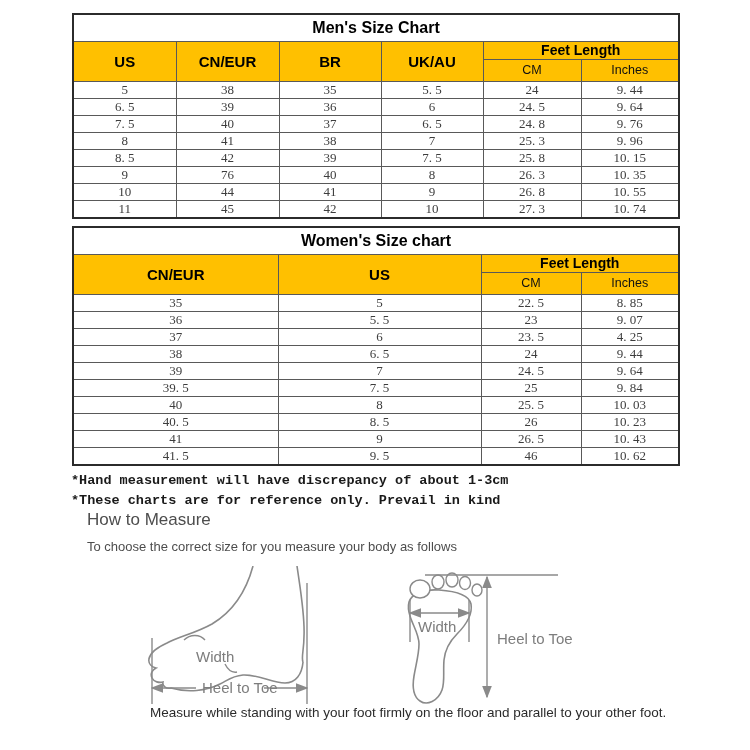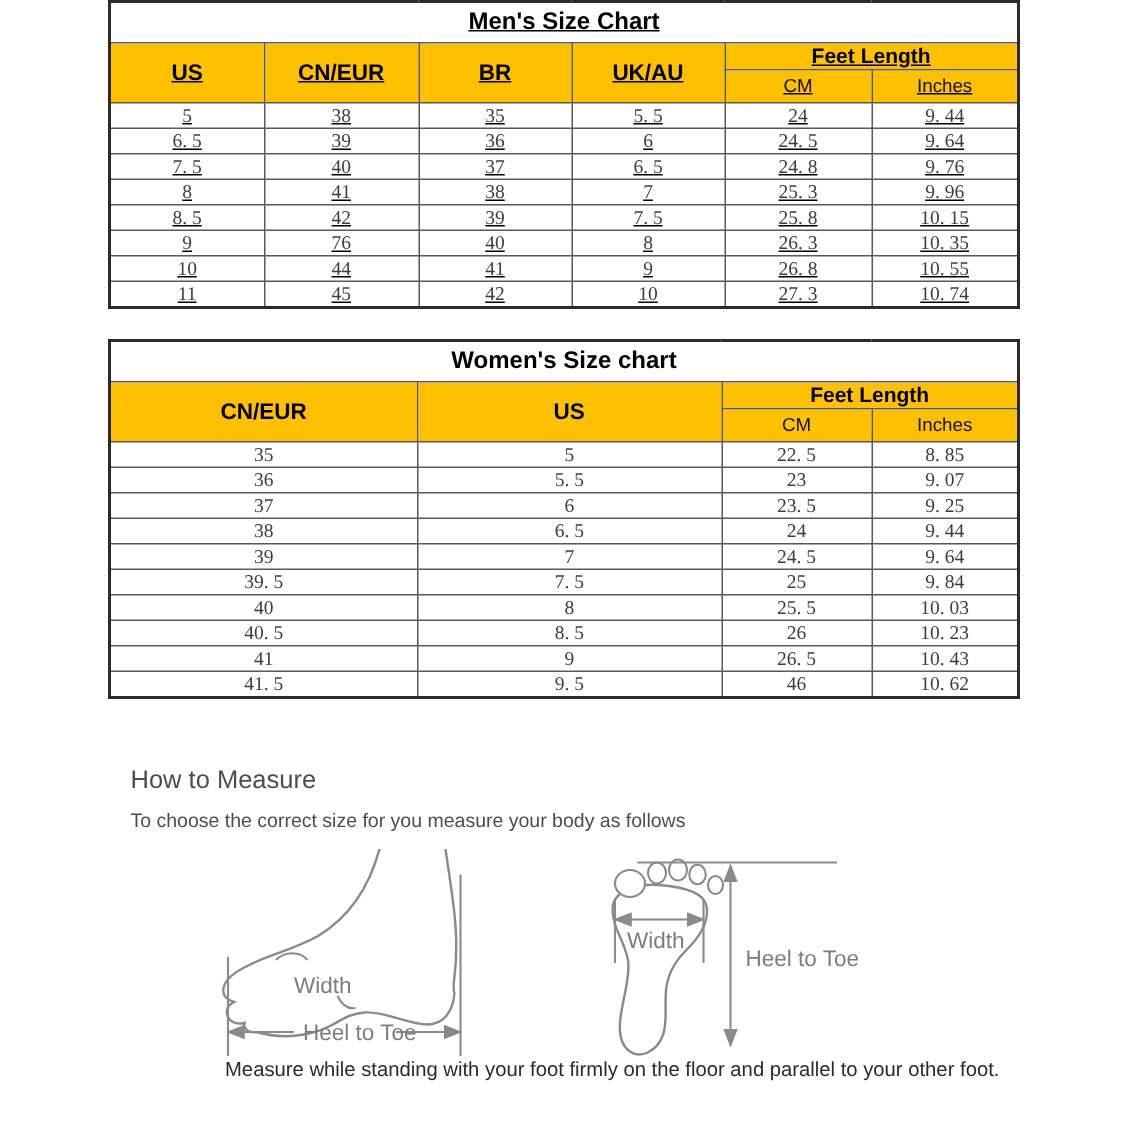--- a/index.html
+++ b/index.html
@@ -14,21 +14,21 @@
     --diagram-label:#7d7d7d;
     --caption-text:#2b2b2b;
   }
   *{margin:0;padding:0;box-sizing:border-box;}
   html,body{background:#fff;}
   body{width:750px;height:750px;font-family:"Liberation Sans",sans-serif;}
   #page{position:relative;width:750px;height:750px;background:#fff;overflow:hidden;}
 
   table.size{position:absolute;left:72px;width:606px;border-collapse:collapse;table-layout:fixed;
     border:2px solid var(--table-border);}
-  #mens-table{top:0;text-decoration:underline;}
+  #mens-table{top:13px;}
   #womens-table{top:226px;}
   table.size th,table.size td{border:1px solid var(--grid-line);text-align:center;vertical-align:middle;overflow:hidden;}
   .tbl-title{background:#fff;color:var(--title-text);font-weight:bold;font-size:16px;height:27px;border-bottom:1px solid var(--grid-line);}
   th.hdr{background:var(--header-fill);color:#000;font-weight:bold;font-size:15px;}
   th.feet{background:var(--header-fill);color:#000;font-weight:bold;font-size:14px;height:18px;}
   th.sub{background:var(--header-fill);color:#111;font-weight:normal;font-size:12.5px;height:22px;margin-left:20px;}
   table.size td{font-family:"Liberation Serif",serif;font-size:13px;color:var(--data-text);height:17px;}
 
   #notes{position:absolute;left:71px;top:471px;font-family:"Liberation Mono",monospace;
     font-weight:bold;font-size:13.5px;line-height:19.5px;color:var(--note-text);white-space:nowrap;}
@@ -177,21 +177,21 @@
         <tr>
           <td>36</td>
           <td>5. 5</td>
           <td>23</td>
           <td>9. 07</td>
         </tr>
         <tr>
           <td>37</td>
           <td>6</td>
           <td>23. 5</td>
-          <td>9. 25</td>
+          <td>4. 25</td>
         </tr>
         <tr>
           <td>38</td>
           <td>6. 5</td>
           <td>24</td>
           <td>9. 44</td>
         </tr>
         <tr>
           <td>39</td>
           <td>7</td>
@@ -224,20 +224,24 @@
         </tr>
         <tr>
           <td>41. 5</td>
           <td>9. 5</td>
           <td>46</td>
           <td>10. 62</td>
         </tr>
       </tbody>
   </table>
 
+  <div id="notes">
+    <div>*Hand measurement will have discrepancy of about 1-3cm</div>
+    <div>*These charts are for reference only. Prevail in kind</div>
+  </div>
 
   <div id="measure-subheading">To choose the correct size for you measure your body as follows</div>
   <div id="measure-heading">How to Measure</div>
 
   <svg id="side-view-svg" width="180" height="142" viewBox="0 0 180 142">
     <defs>
       <marker id="ah-l" markerWidth="9" markerHeight="8" refX="1" refY="3.5" orient="auto">
         <path d="M9,0 L0,3.5 L9,7 Z"></path>
       </marker>
       <marker id="ah-r" markerWidth="9" markerHeight="8" refX="8" refY="3.5" orient="auto">

